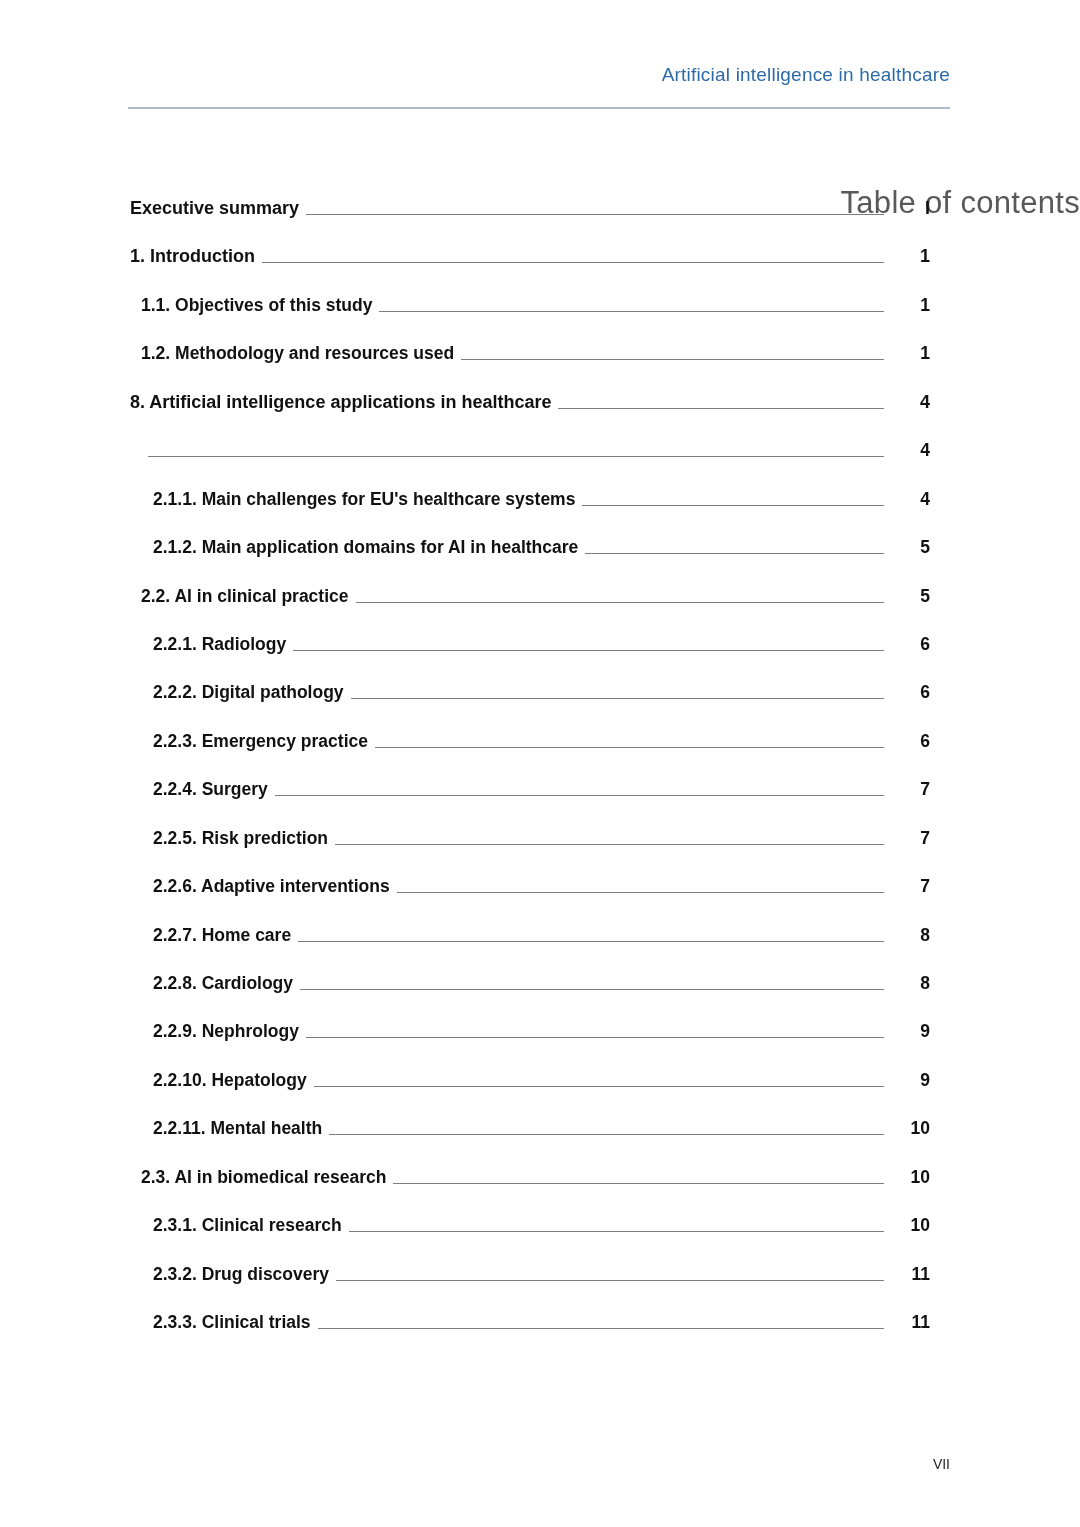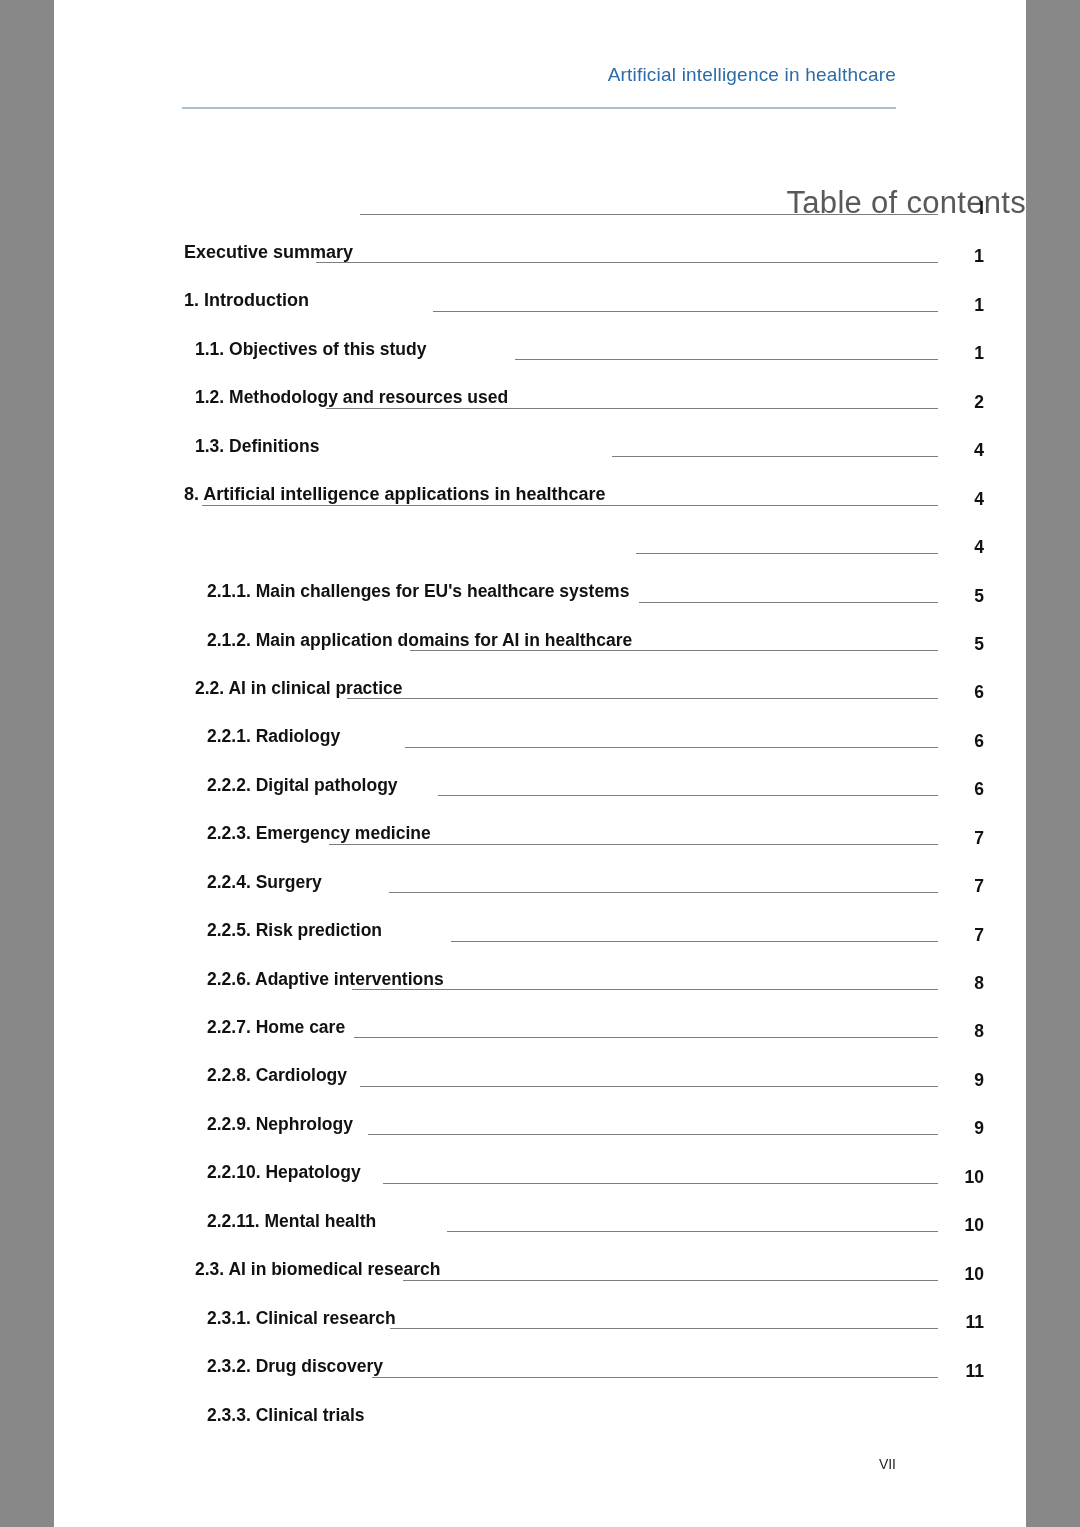--- a/index.html
+++ b/index.html
@@ -8,21 +8,21 @@
     --title-gray: #595959;
     --leader: #7d7d7d;
     --text: #111111;
     --footer: #262626;
     --paper: #ffffff;
   }
   * { margin: 0; padding: 0; box-sizing: border-box; }
   html, body { background: #888; }
   .page {
     position: relative;
-    width: 972px;
+    width: 1080px;
     height: 1527px;
     margin: 0 auto;
     background: var(--paper);
     font-family: "Liberation Sans", sans-serif;
     color: var(--text);
     overflow: hidden;
   }
   .running-header {
     position: absolute;
     top: 64px;
@@ -60,21 +60,21 @@
     display: flex;
     align-items: flex-start;
     height: 48.45px;
     font-size: 17.5px;
     line-height: 22px;
     font-weight: bold;
   }
   .toc-row.bold { font-weight: bold; font-size: 18px; }
   .toc-row.level-1 { padding-left: 11px; }
   .toc-row.level-2 { padding-left: 23px; }
-  .toc-label { flex: none; white-space: nowrap; margin-top: 44px; }
+  .toc-label { flex: none; white-space: nowrap; }
   .toc-leader {
     flex: 1 1 auto;
     height: 18px;
     border-bottom: 1.6px solid var(--leader);
     margin-left: 7px;
     margin-right: 10px;
     min-width: 30px;
   }
   .toc-page {
     flex: none;
@@ -119,25 +119,20 @@
       <span class="toc-leader"></span>
       <span class="toc-page">1</span>
     </div>
 
     <div class="toc-row level-1">
       <span class="toc-label">1.2. Methodology and resources used</span>
       <span class="toc-leader"></span>
       <span class="toc-page">1</span>
     </div>
 
-    <div class="toc-row level-1">
-      <span class="toc-label">1.3. Definitions</span>
-      <span class="toc-leader"></span>
-      <span class="toc-page">2</span>
-    </div>
 
     <div class="toc-row level-0 bold">
       <span class="toc-label">8. Artificial intelligence applications in healthcare</span>
       <span class="toc-leader"></span>
       <span class="toc-page">4</span>
     </div>
 
     <div class="toc-row level-1">
       <span class="toc-leader"></span>
       <span class="toc-page">4</span>
@@ -167,21 +162,21 @@
       <span class="toc-page">6</span>
     </div>
 
     <div class="toc-row level-2">
       <span class="toc-label">2.2.2. Digital pathology</span>
       <span class="toc-leader"></span>
       <span class="toc-page">6</span>
     </div>
 
     <div class="toc-row level-2">
-      <span class="toc-label">2.2.3. Emergency medicine</span>
+      <span class="toc-label">2.2.3. Emergency practice</span>
       <span class="toc-leader"></span>
       <span class="toc-page">6</span>
     </div>
 
     <div class="toc-row level-2">
       <span class="toc-label">2.2.4. Surgery</span>
       <span class="toc-leader"></span>
       <span class="toc-page">7</span>
     </div>
 

